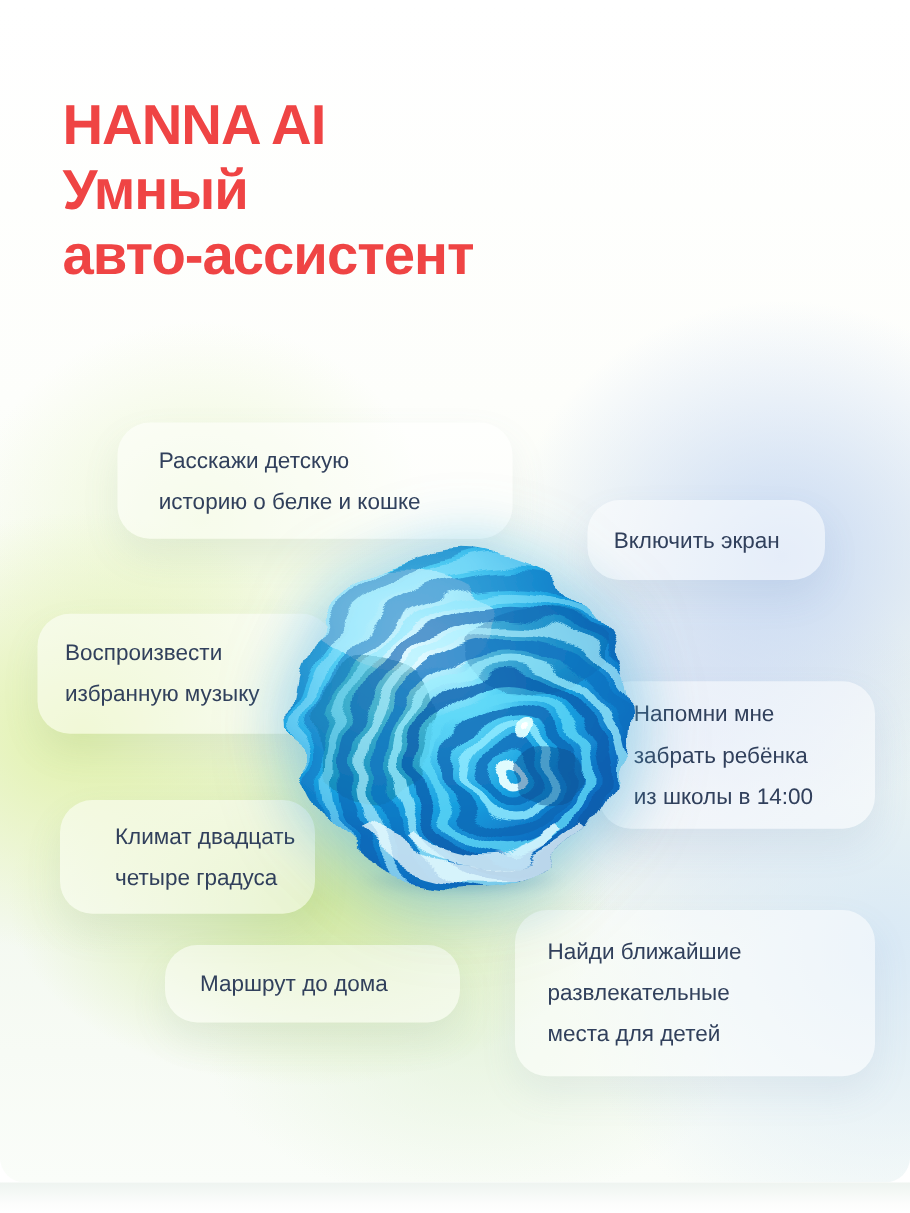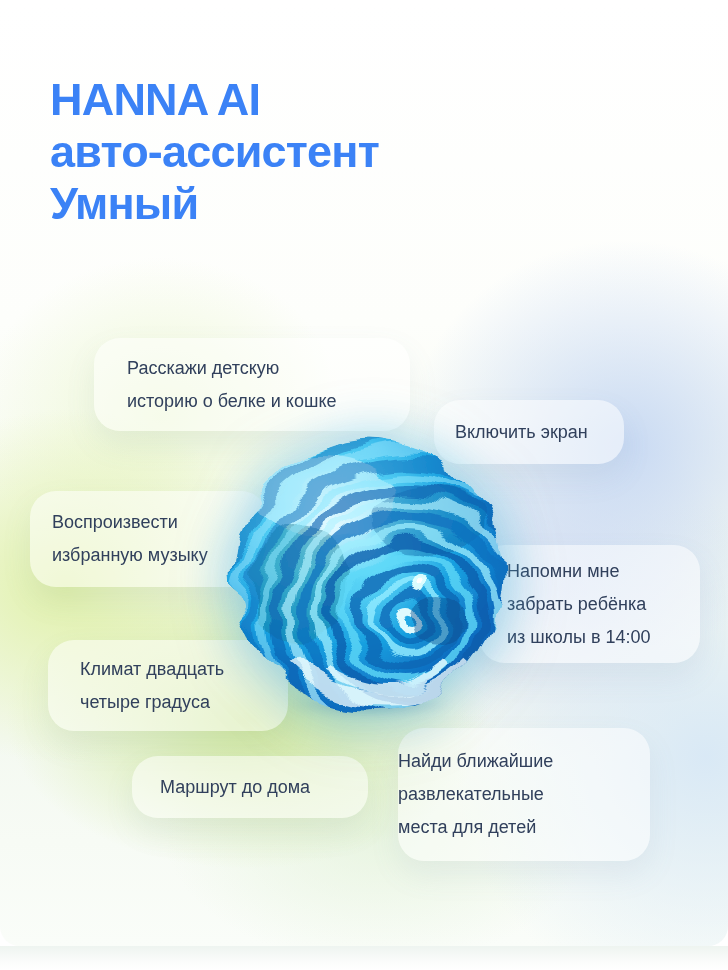--- a/index.html
+++ b/index.html
@@ -34,21 +34,21 @@
     position: absolute;
     left: 0; right: 0; bottom: 0;
     height: 24px;
     background: linear-gradient(180deg, #eef4f0 0%, #fcfdfc 70%, #ffffff 100%);
   }
 
   .title {
     position: absolute;
     left: 50px;
     top: 74px;
-    color: #3b82f6;
+    color: #ef4444;
     font-weight: 700;
     font-size: 45px;
     line-height: 52px;
     letter-spacing: -0.8px;
     z-index: 1;
   }
 
   .bubble {
     position: absolute;
     display: flex;
@@ -58,26 +58,26 @@
     box-shadow: 0 14px 30px rgba(110,140,165,0.10);
     z-index: 2;
   }
   .bubble-text {
     white-space: pre-line;
     color: #31405c;
     font-size: 18px;
     line-height: 33px;
   }
   .b1 { left: 94px;  top: 338px; width: 316px; height: 93px;  padding-left: 33px; }
-  .b2 { left: 434px; top: 400px; width: 190px; height: 64px;  padding-left: 21px; }
+  .b2 { left: 470px; top: 400px; width: 190px; height: 64px;  padding-left: 21px; }
   .b3 { left: 30px;  top: 491px; width: 237px; height: 96px;  padding-left: 22px; }
   .b4 { left: 479px; top: 545px; width: 221px; height: 118px; padding-left: 28px; }
-  .b5 { left: 48px;  top: 640px; width: 240px; height: 91px;  padding-left: 32px; }
+  .b5 { left: 48px;  top: 640px; width: 204px; height: 91px;  padding-left: 44px; }
   .b6 { left: 132px; top: 756px; width: 236px; height: 62px;  padding-left: 28px; }
-  .b7 { left: 398px; top: 728px; width: 252px; height: 133px; }
+  .b7 { left: 412px; top: 728px; width: 288px; height: 133px; padding-left: 26px; }
 
   .orb-shadow {
     position: absolute;
     left: 252px; top: 686px;
     width: 236px; height: 36px;
     border-radius: 50%;
     background: radial-gradient(50% 50% at 50% 50%, rgba(35,85,130,0.35), rgba(35,85,130,0) 70%);
     filter: blur(4px);
     z-index: 2;
   }
@@ -92,22 +92,22 @@
 </style>
 </head>
 <body>
 
 <div class="stage">
   <div class="bg"></div>
   <div class="bottom-strip"></div>
 
   <div class="title">
     <div>HANNA AI</div>
+    <div>Умный</div>
     <div>авто-ассистент</div>
-    <div>Умный</div>
   </div>
 
   <div class="bubble b1">
     <span class="bubble-text">Расскажи детскую
 историю о белке и кошке</span>
   </div>
   <div class="bubble b2">
     <span class="bubble-text">Включить экран</span>
   </div>
   <div class="bubble b3">

